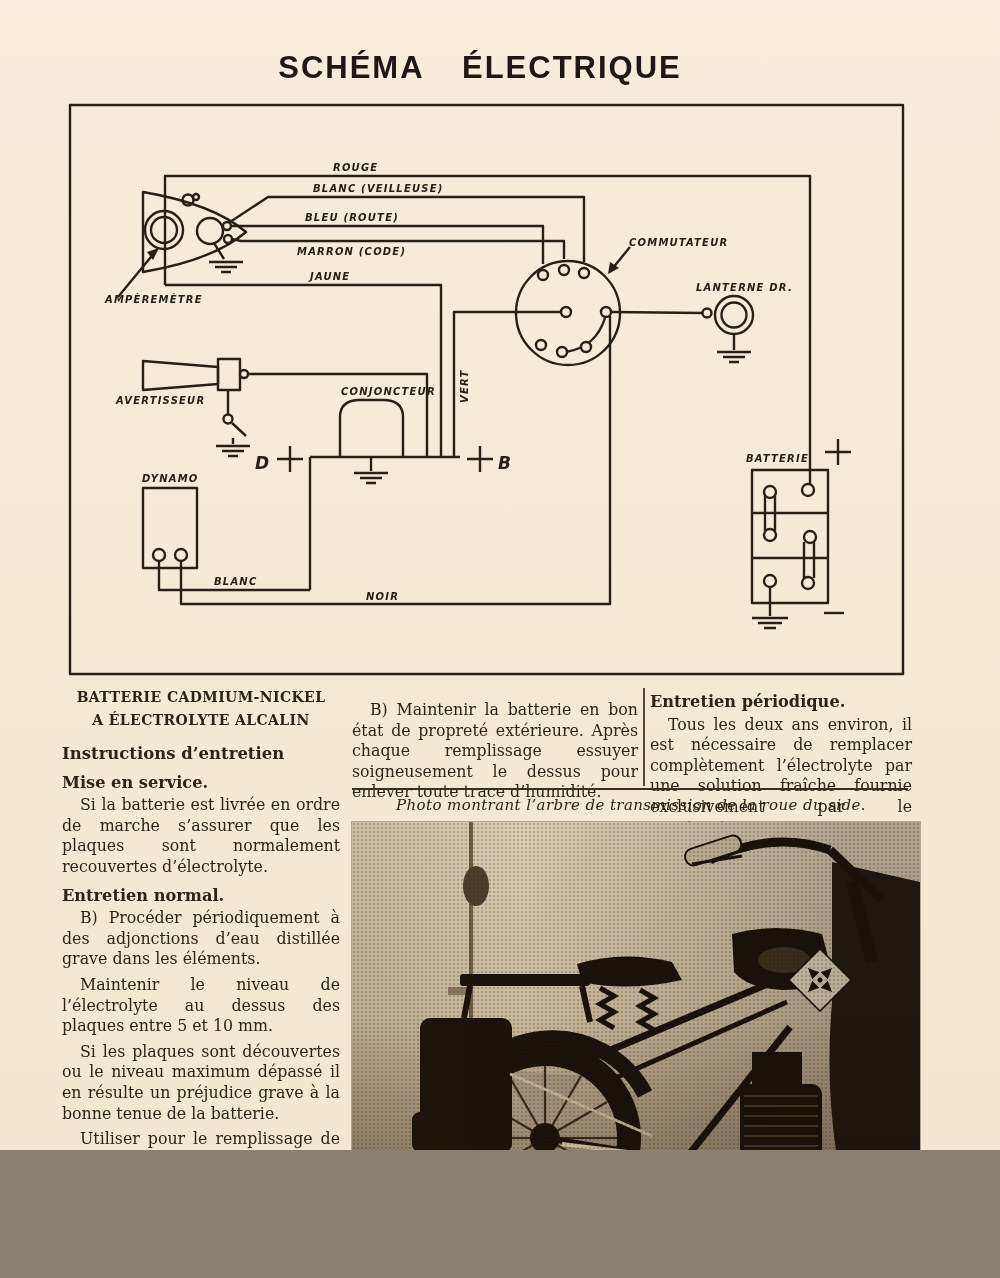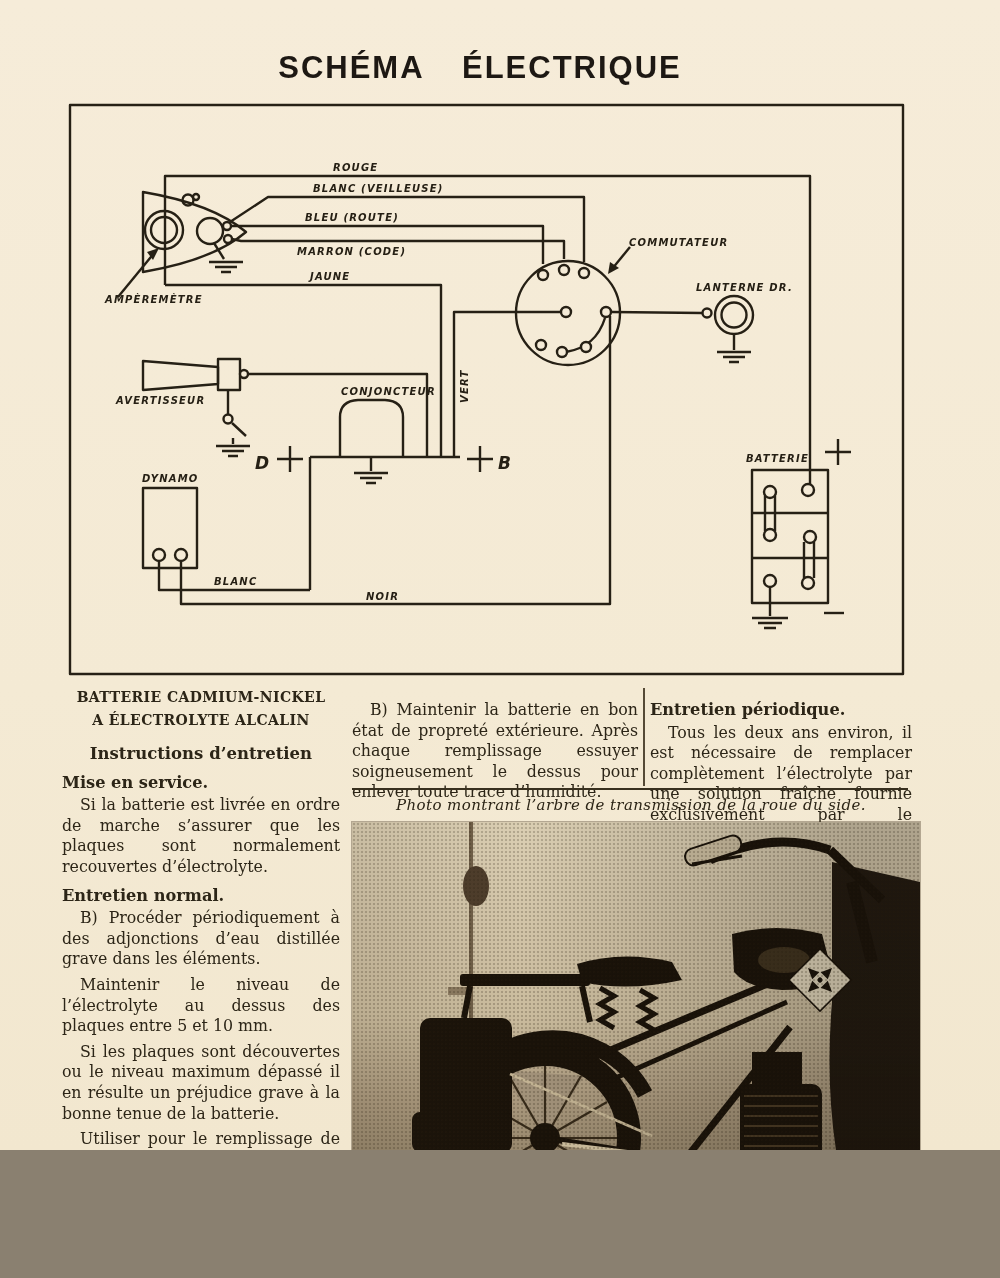--- a/index.html
+++ b/index.html
@@ -21,21 +21,21 @@
   .dlbl { font:italic bold 10px "DejaVu Sans", sans-serif; letter-spacing:1.2px; fill:#262015; }
   .dbig { font:italic bold 17px "DejaVu Sans", sans-serif; fill:#262015; }
 
   .col { position:absolute; text-align:justify; font-size:15.8px; line-height:20.6px; }
   .col p { margin:0 0 5px 0; text-indent:18px; }
   .shead { font-weight:bold; font-size:16.2px; margin:8px 0 2px 0; }
   .col1 { left:62px;  top:686px; width:278px; }
   .col2 { left:352px; top:700px; width:286px; }
   .col3 { left:650px; top:684px; width:262px; }
   .h-main { font-weight:bold; font-size:14px; line-height:23px; text-align:center; letter-spacing:.4px; }
-  .h-sub  { font-weight:bold; font-size:16.5px; text-align:center; margin:12px 0 6px 0; }
+  .h-sub  { font-weight:bold; font-size:16.5px; margin:12px 0 6px 0; }
   .rule-v { position:absolute; left:643px; top:688px; width:1.5px; height:98px; background:#554a36; }
   .rule-h { position:absolute; left:352px; top:788px; width:556px; height:2px; background:#38301f; }
   .caption { position:absolute; left:347px; top:796px; width:568px; text-align:center;
              font-style:italic; font-size:15px; letter-spacing:.4px; color:#2b2416; }
 
   .photo { position:absolute; left:352px; top:822px; width:568px; height:456px;
            background:#cfc2a6; overflow:hidden; outline:1px solid rgba(60,45,25,.35); }
   .photo svg { display:block; }
   .halftone { position:absolute; inset:0; pointer-events:none;
     background-image: radial-gradient(rgba(40,30,15,.22) 1px, rgba(0,0,0,0) 1.6px);
@@ -202,21 +202,21 @@
     <p>Maintenir le niveau de l’électrolyte au dessus des plaques entre 5 et 10 mm.</p>
     <p>Si les plaques sont découvertes ou le niveau maximum dépassé il en résulte un préjudice grave à la bonne tenue de la batterie.</p>
     <p>Utiliser pour le remplissage de l’eau distillée pure à l’exclusion de toute eau ordinaire, même potable. Se méfier tout particulièrement de l’eau légèrement acidulée souvent employée pour les accumulateurs au plomb. La moindre trace d’acide provoque immédiatement la ruine de la batterie.</p>
   </section>
 
   <section class="col col2">
     <p>B) Maintenir la batterie en bon état de propreté extérieure. Après chaque remplissage essuyer soigneusement le dessus pour enlever toute trace d’humidité.</p>
   </section>
 
   <section class="col col3">
-    <div class="shead" style="margin-top:16px">Entretien périodique.</div>
+    <div class="shead" style="margin-top:8px">Entretien périodique.</div>
     <p>Tous les deux ans environ, il est nécessaire de remplacer complètement l’électrolyte par une solution fraîche fournie exclusivement par le constructeur.</p>
   </section>
 
   <div class="rule-v"></div>
   <div class="rule-h"></div>
   <div class="caption">Photo montrant l’arbre de transmission de la roue du side.</div>
 
   <div class="photo">
     <svg width="568" height="456" viewBox="0 0 568 456">
       <defs>

